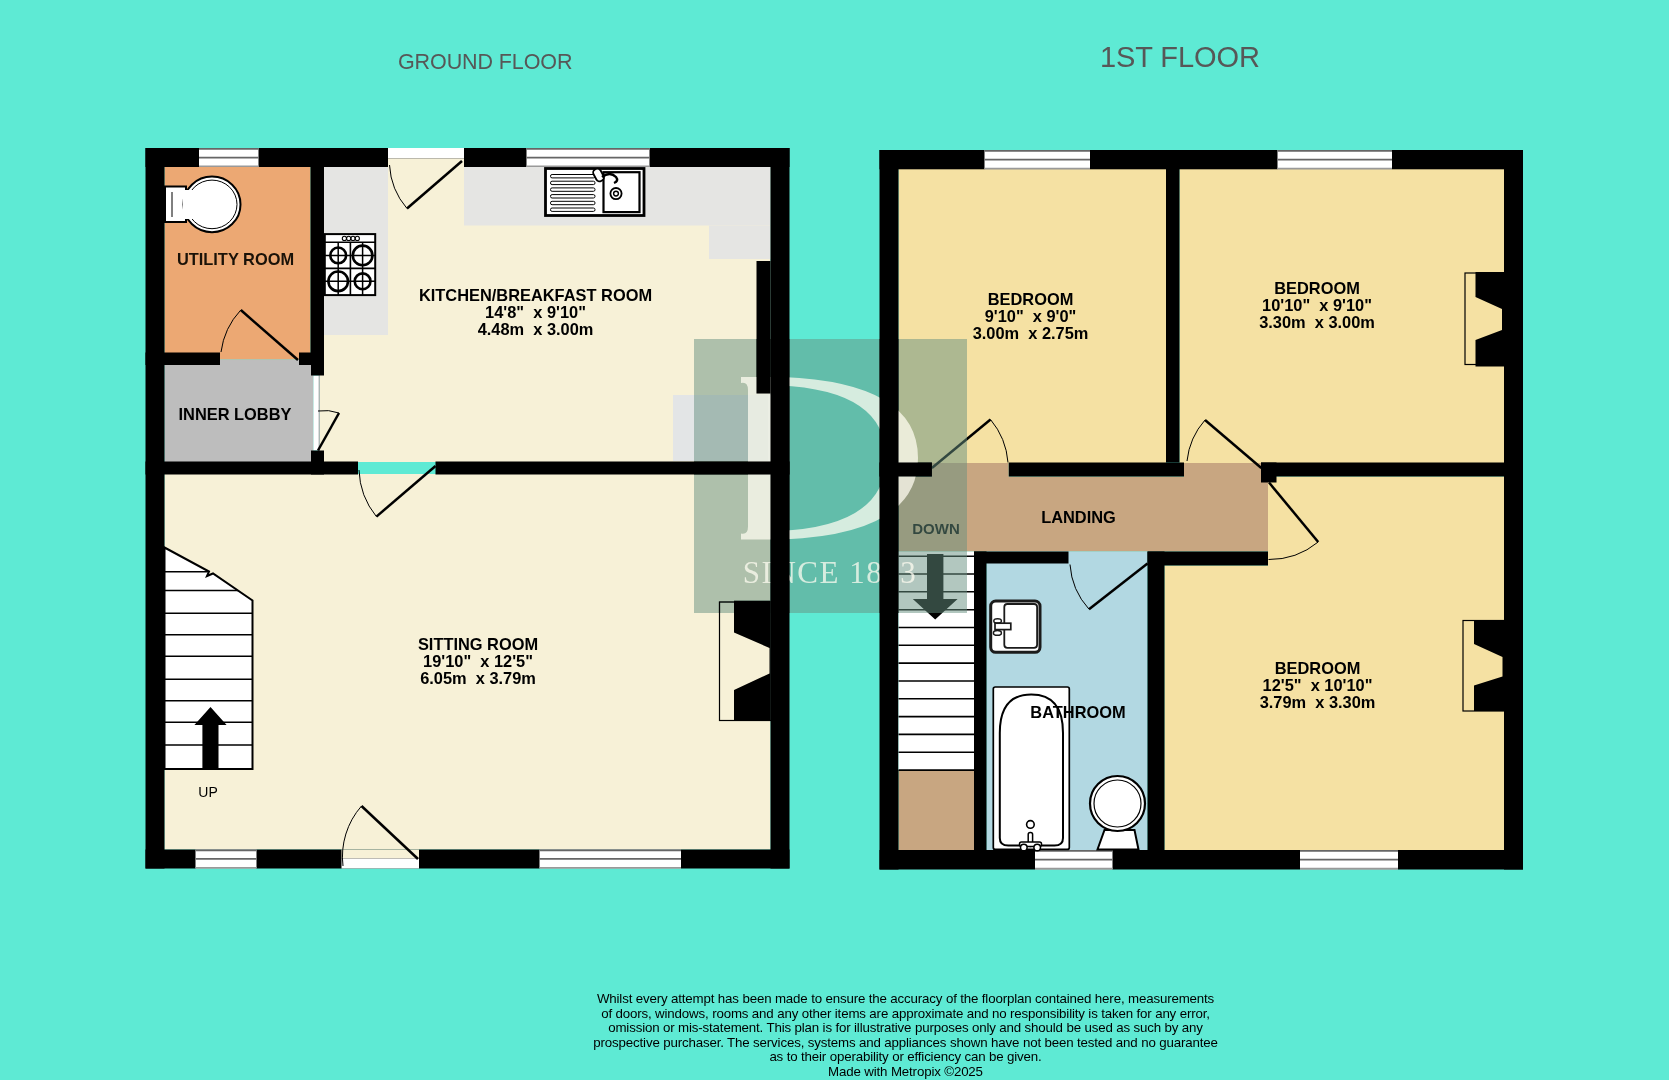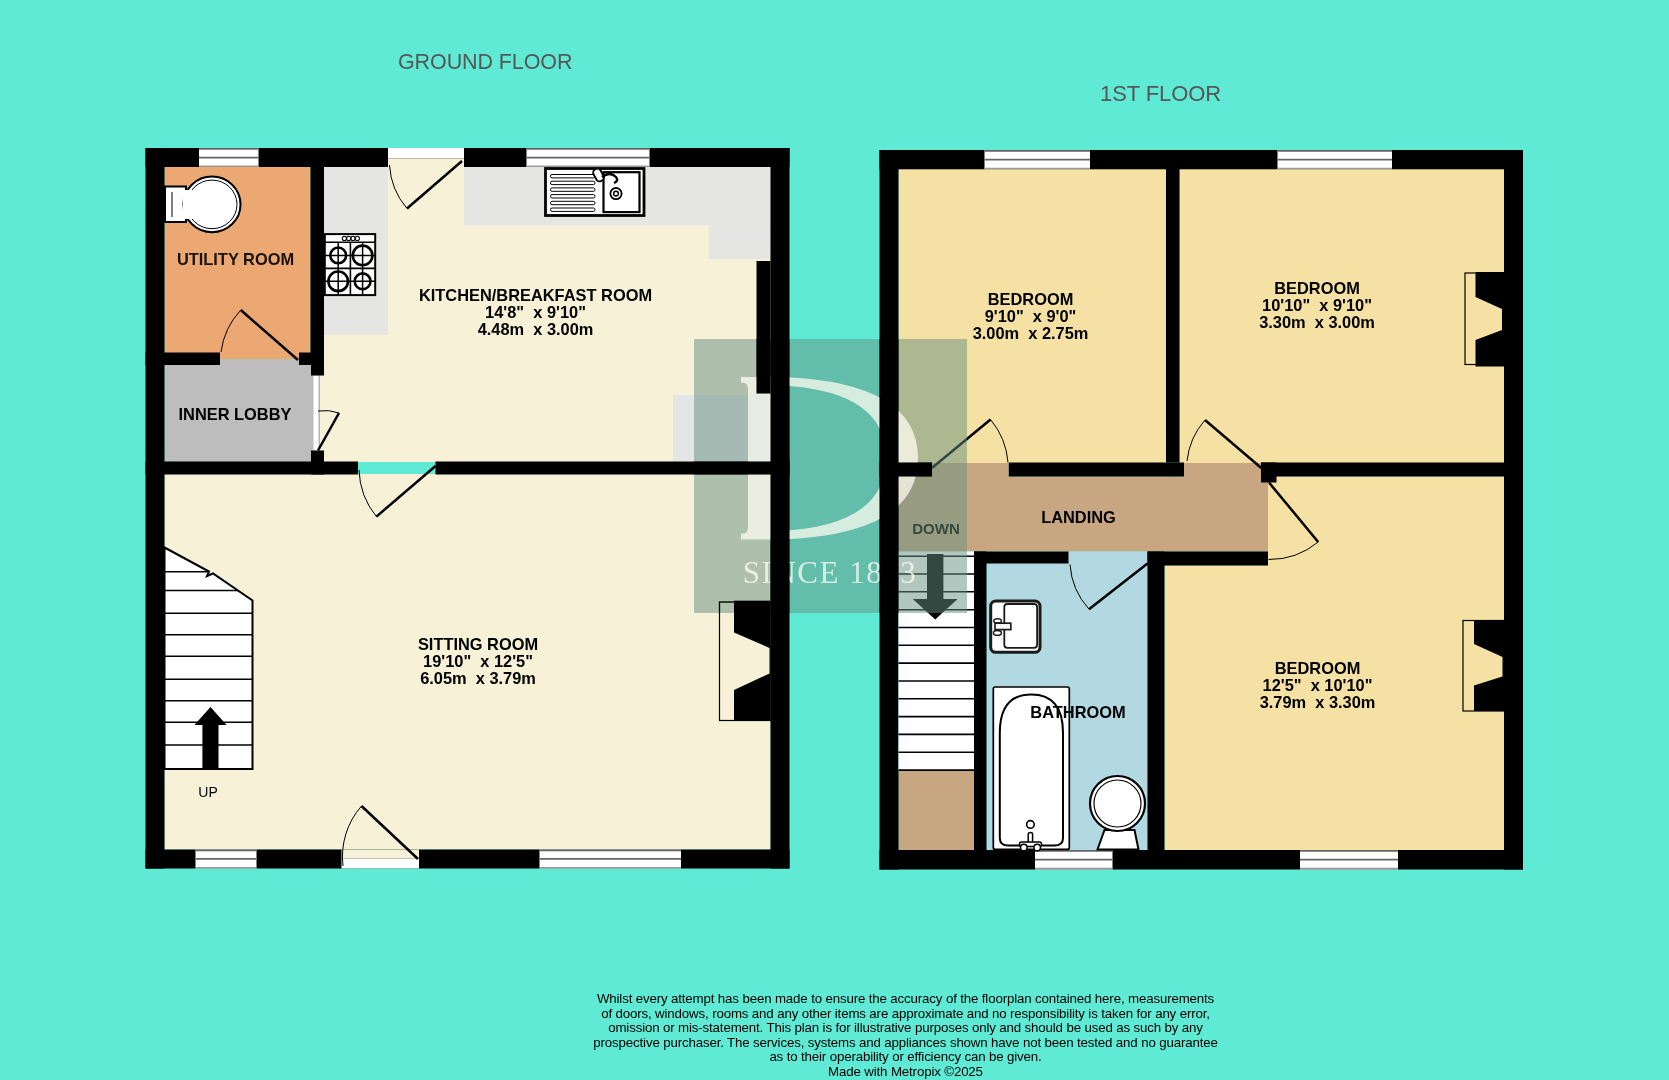--- a/index.html
+++ b/index.html
@@ -7,21 +7,21 @@
         font-family:"Liberation Sans", sans-serif;padding-left:16px;}
   .t{position:absolute;white-space:nowrap;}
 </style>
 </head>
 <body>
 <div class="page">
 
 <div class="t" style="left:398px;top:49.5px;font-size:21.5px;letter-spacing:-0.1px;color:#575757;">GROUND FLOOR</div>
 
 
-<div class="t" style="left:1100px;top:40.5px;font-size:22px;letter-spacing:-0.1px;color:#575757;margin-top:40px;">1ST FLOOR</div>
+<div class="t" style="left:1100px;top:40.5px;font-size:29px;letter-spacing:-0.1px;color:#575757;">1ST FLOOR</div>
 
 
 <svg width="1669" height="1080" viewBox="0 0 1669 1080" style="position:absolute;left:0;top:0;" font-family="Liberation Sans, sans-serif">
 
 <rect x="164.5" y="167" width="146" height="186" fill="#ECA873"></rect>
 
 <rect x="164.5" y="365" width="149" height="97" fill="#BDBDBD"></rect>
 <rect x="319.5" y="365" width="4" height="97" fill="#F7F1D7"></rect>
 <rect x="313.5" y="375.5" width="5.5" height="75" fill="#fff"></rect>
 <line x1="319.2" y1="365" x2="319.2" y2="461.5" stroke="#ABABAB" stroke-width="1.2"></line>

